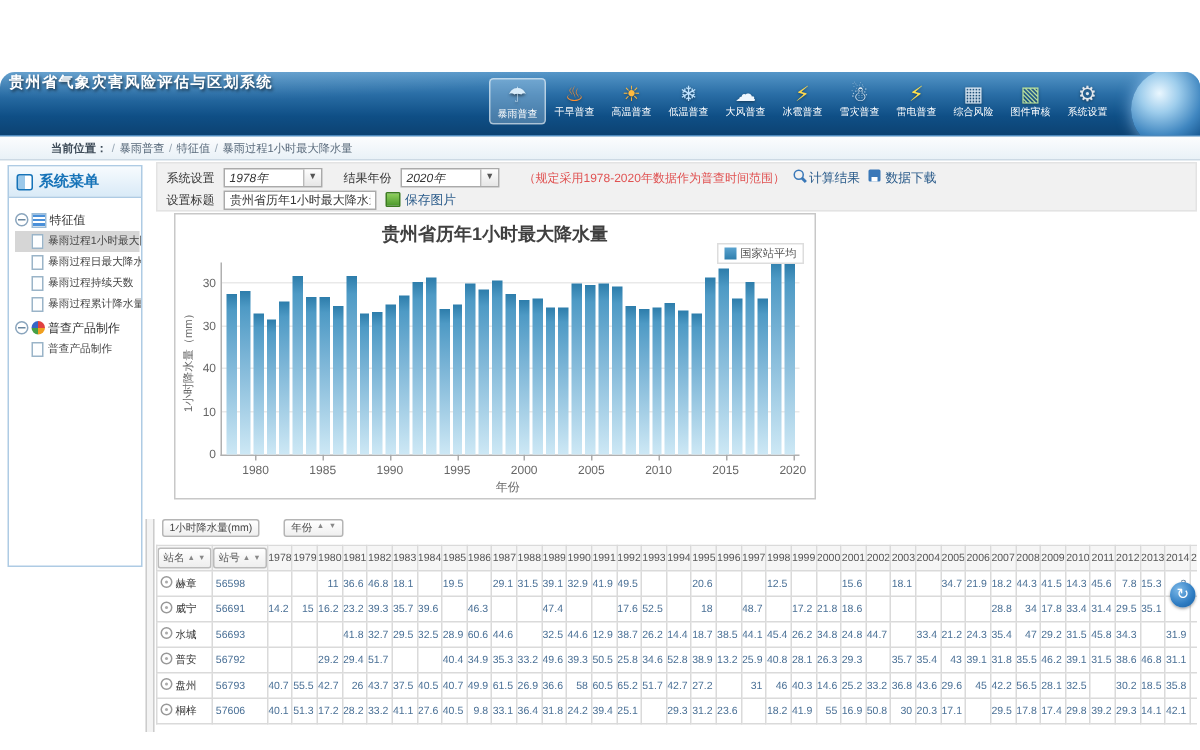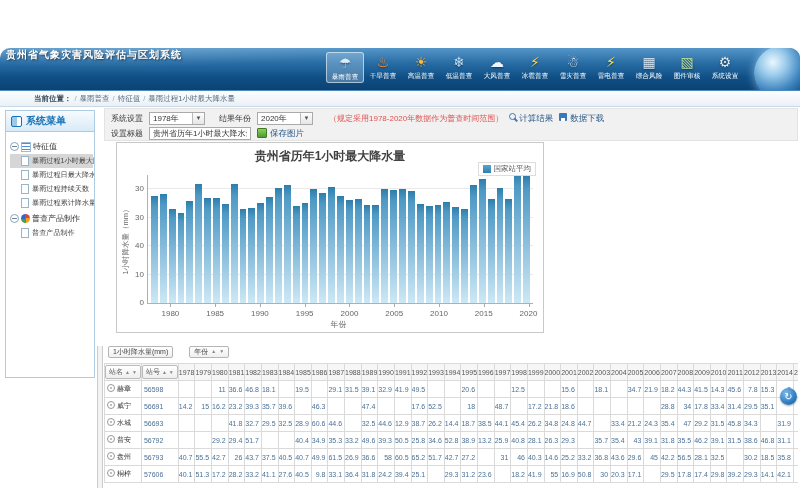--- a/index.html
+++ b/index.html
@@ -59,22 +59,22 @@
   .leaf-label{transform:scale(.95);transform-origin:left center;}
 
   .splitter{position:absolute;left:97px;top:346px;width:6px;height:142px;background:#f3f3f3;
     border-left:1px solid #ccc;border-right:1px solid #ccc;box-sizing:border-box;cursor:col-resize;}
 
   
   .main{position:absolute;left:104px;top:108px;right:2px;bottom:5px;}
   .form{position:absolute;left:0;right:0;top:0;height:33px;background:#f1f1f1;border:1px solid #e3e3e3;
     box-sizing:border-box;padding:2px 0 0 6px;}
   .form-row{display:flex;align-items:center;height:15px;gap:6px;font-size:8px;color:#333;white-space:nowrap;}
-  .select{position:relative;width:56px;height:13px;background:#fff;border:1px solid #aaa;font-size:8px;
-    line-height:11px;padding-left:3px;box-sizing:border-box;cursor:pointer;flex:none;}
+  .select{position:relative;width:66px;height:13px;background:#fff;border:1px solid #aaa;font-size:8px;
+    line-height:11px;padding-left:3px;box-sizing:border-box;cursor:pointer;flex:none;font-style:italic;}
   .select .caret{position:absolute;right:0;top:0;bottom:0;width:11px;border-left:1px solid #bbb;text-align:center;
     font-size:6px;line-height:11px;color:#555;background:linear-gradient(#fefefe,#e6e6e6);}
   .hint{color:#e05252;font-size:8px;}
   .linkbtn{display:flex;align-items:flex-start;gap:3px;color:#2a5b8a;font-size:8.5px;cursor:pointer;flex:none;}
   .ico-search{width:7px;height:7px;border:1.5px solid #3a78b8;border-radius:50%;position:relative;box-sizing:border-box;flex:none;}
   .ico-search::after{content:"";position:absolute;width:4px;height:1.5px;background:#3a78b8;
     transform:rotate(45deg);right:-3px;bottom:-2px;}
   .ico-disk{width:8px;height:8px;background:#3a78b8;border-radius:1px;position:relative;flex:none;}
   .ico-disk::after{content:"";position:absolute;left:2px;bottom:0;right:2px;height:3px;background:#fff;}
   .ico-img{width:8px;height:8px;background:linear-gradient(180deg,#8fd05e,#4e9a2e);border:1px solid #3d7c22;

